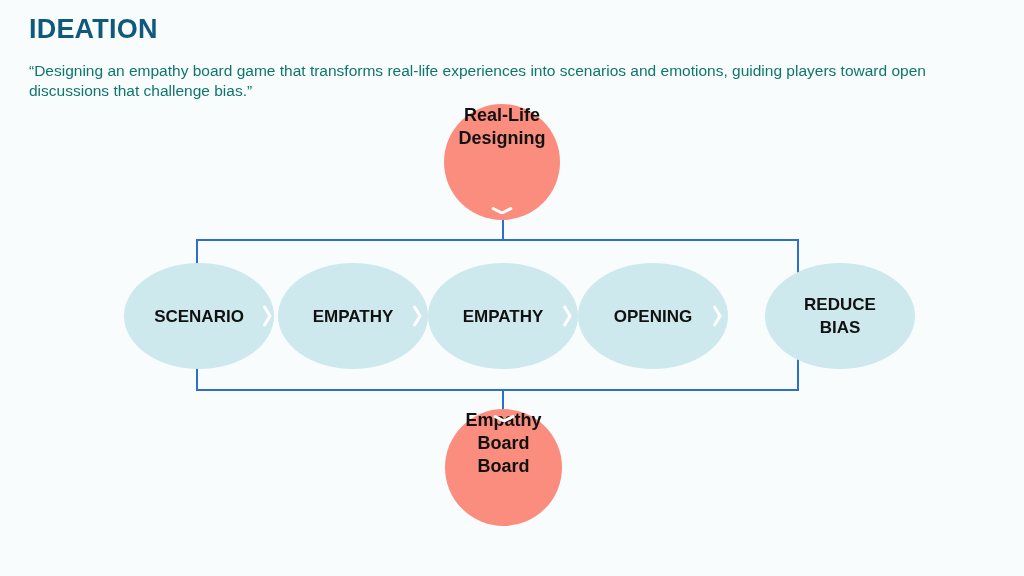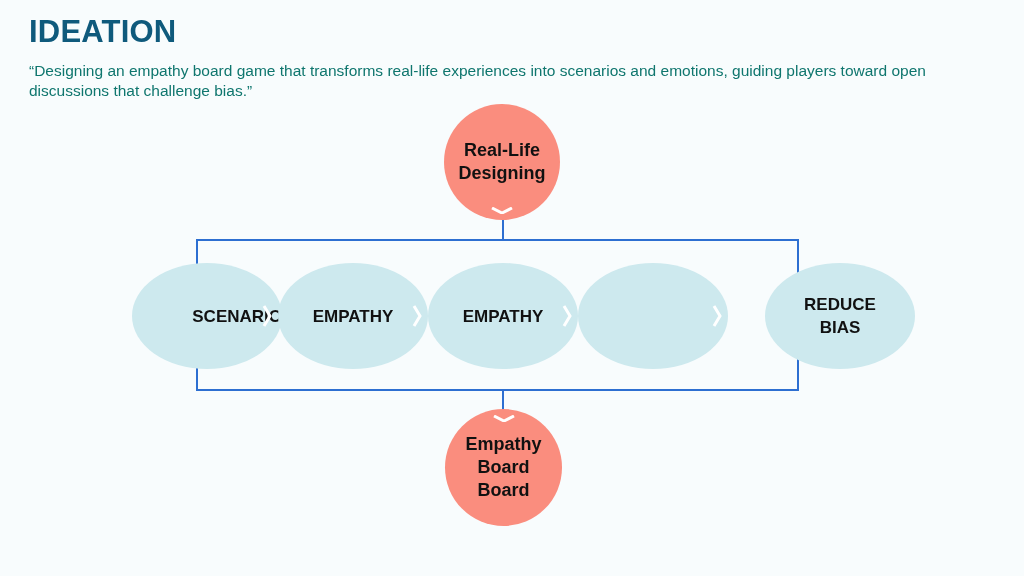--- a/index.html
+++ b/index.html
@@ -4,31 +4,31 @@
 <style>
   html, body { margin: 0; padding: 0; }
   body {
     width: 1024px; height: 576px; overflow: hidden;
     background: #f8fcfd;
     font-family: "Liberation Sans", sans-serif;
     position: relative;
   }
   .title {
     position: absolute; left: 29px; top: 14px;
-    font-size: 31px; font-weight: bold; color: #0f5a7c;
+    font-size: 27px; font-weight: bold; color: #0f5a7c;
     letter-spacing: 0.2px; margin: 0;
   }
   .subtitle {
     position: absolute; left: 29px; top: 61px; width: 960px;
     font-size: 15.5px; line-height: 20px; color: #0f766e; margin: 0;
   }
   .connector { position: absolute; left: 0; top: 0; width: 1024px; height: 576px; }
   .circle {
     position: absolute; border-radius: 50%; background: #fa8d7e;
-    display: flex; align-items: center; justify-content: center; text-align: center;
+    display: flex; justify-content: center; text-align: center;
     color: #111; font-weight: bold; font-size: 18px; line-height: 23px;
   }
   .circle-top { left: 444px; top: 104px; width: 116px; height: 116px; }
   .circle-bottom { left: 445px; top: 409px; width: 117px; height: 117px; }
   .circle .chev {
     position: absolute; left: 50%; width: 22px; height: 7px; margin-left: -11px;
   }
   .circle-top .chev { bottom: 6px; }
   .circle-bottom .chev { top: 6px; }
   .oval {
@@ -58,37 +58,38 @@
 <div class="circle circle-top">
   <div>
     <div>Real-Life</div>
     <div>Designing</div>
   </div>
   <svg class="chev" viewBox="0 0 22 7">
     <path d="M1 1 L11 6 L21 1" fill="none" stroke="#fff" stroke-width="3"></path>
   </svg>
 </div>
 
-<div class="oval" style="left:132px;justify-content:flex-end;">
+<div class="oval" style="left:124px;">
   <div>
       <div>SCENARIO</div>
     </div>
 </div>
 <div class="oval" style="left:278px;">
   <div>
       <div>EMPATHY</div>
     </div>
 </div>
 <div class="oval" style="left:428px;">
   <div>
       <div>EMPATHY</div>
     </div>
 </div>
 <div class="oval" style="left:578px;">
   <div>
+    <div>OPENING</div>
   </div>
 </div>
 <div class="oval" style="left:765px;">
   <div>
     <div>REDUCE</div>
     <div>BIAS</div>
   </div>
 </div>
 
 <svg class="arrow" style="left:262px;" viewBox="0 0 10 22">

